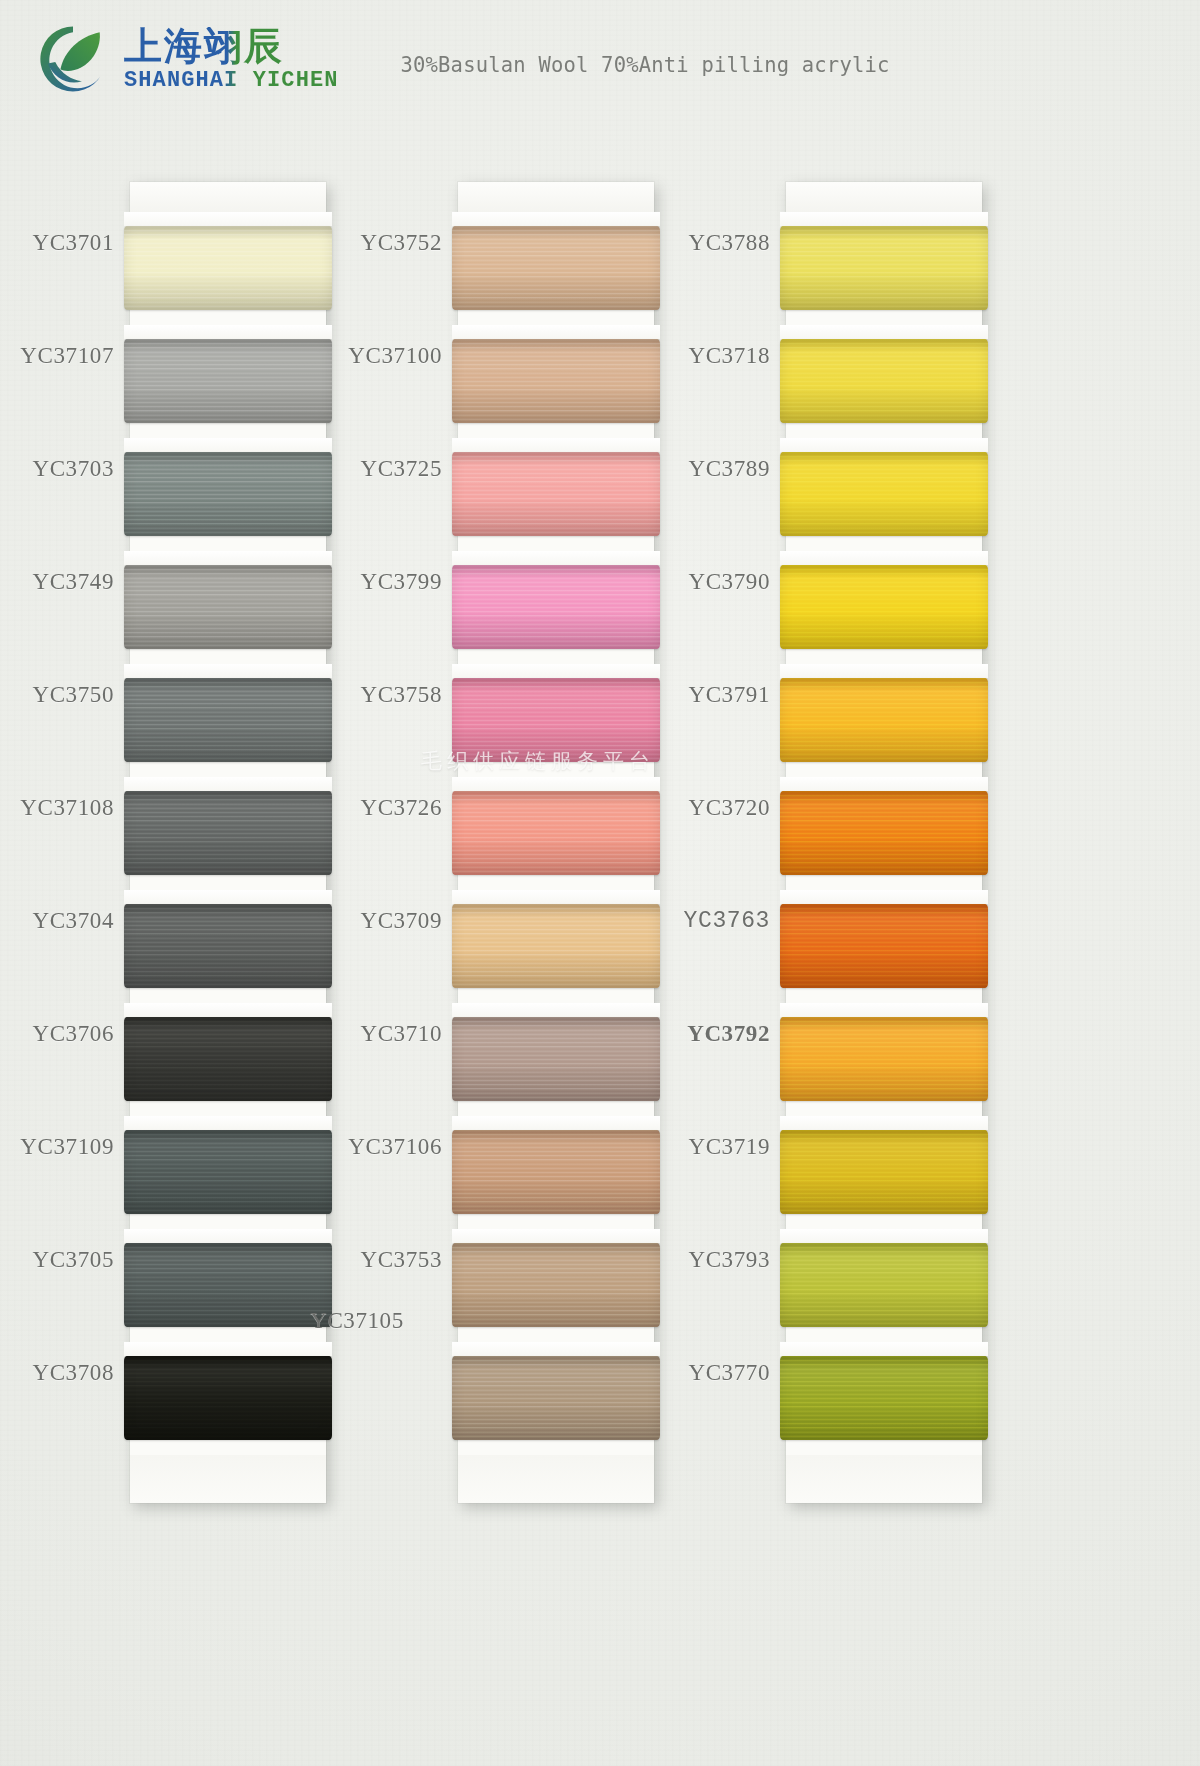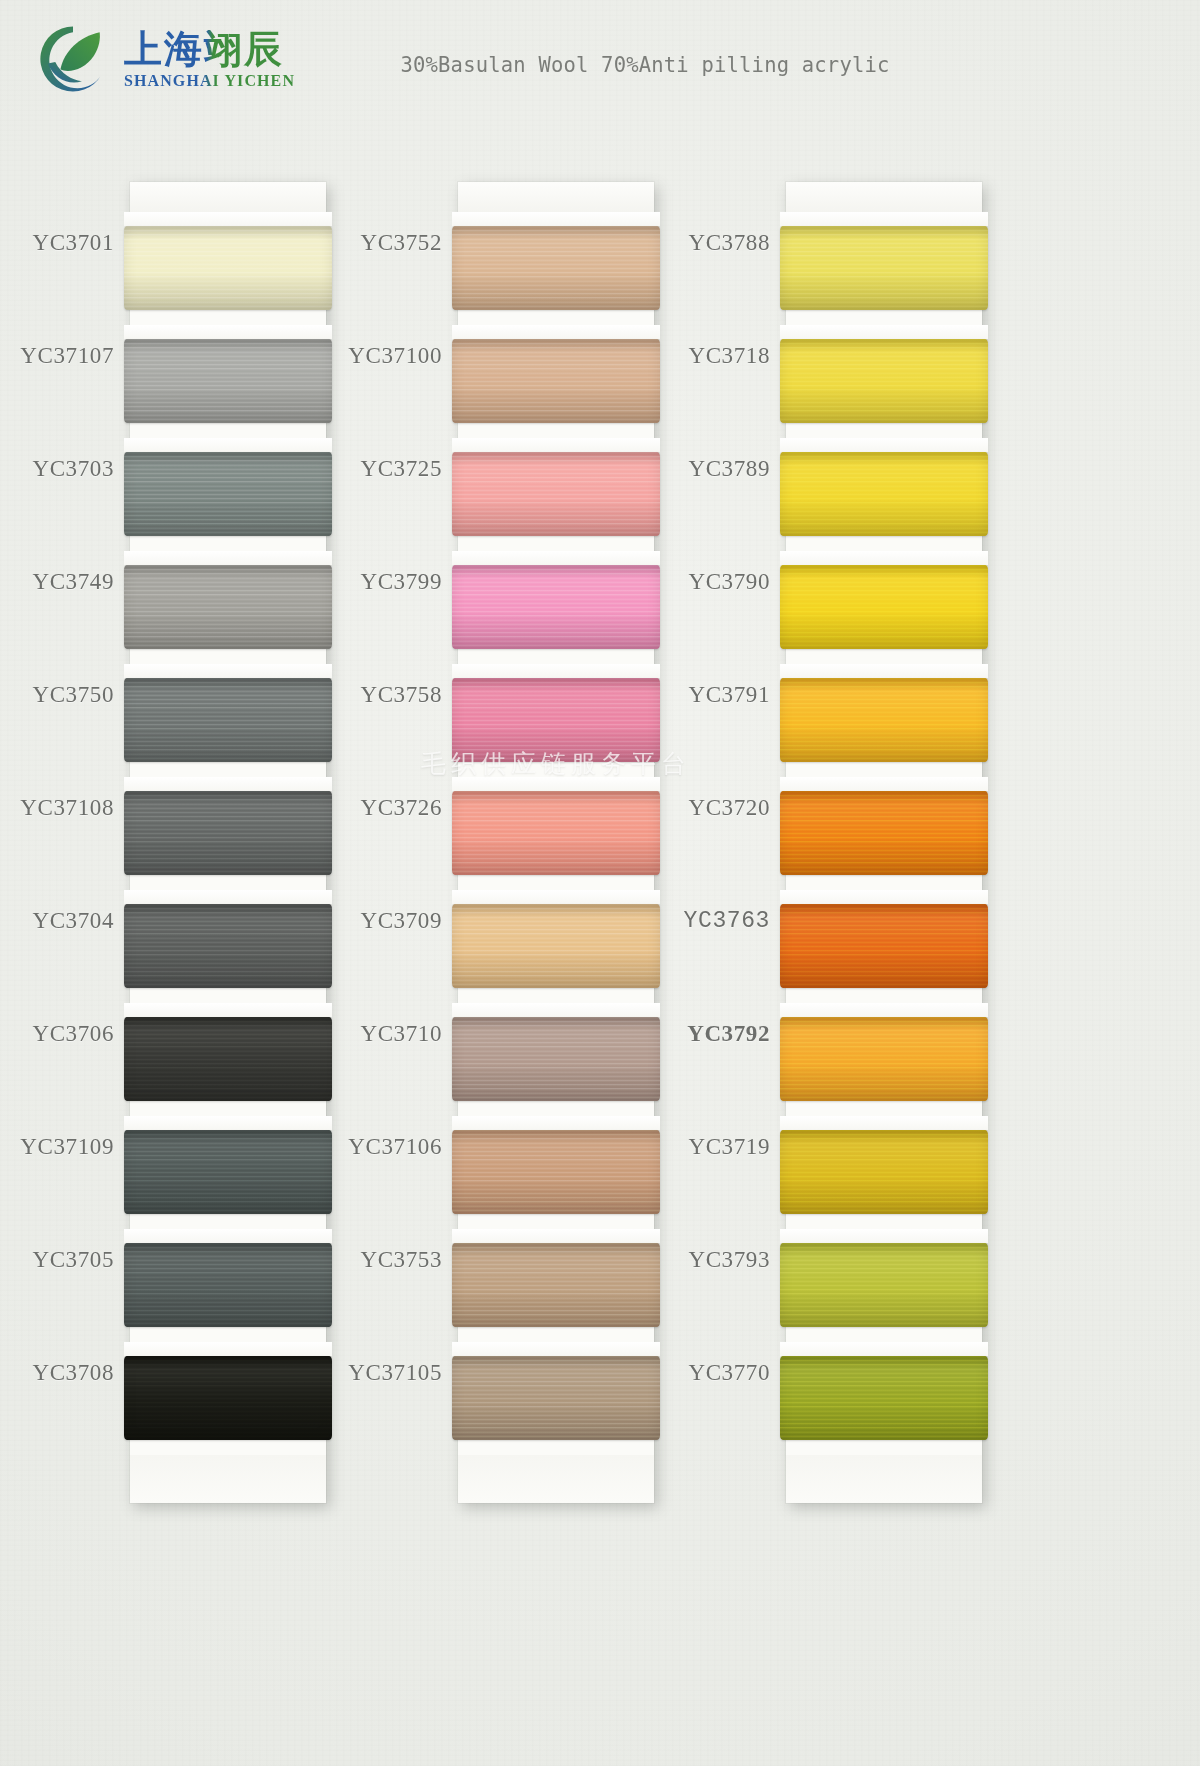--- a/index.html
+++ b/index.html
@@ -31,22 +31,22 @@
   .logo-mark{width:74px;height:74px;position:relative;flex:0 0 auto;}
   .logo-text{display:flex;flex-direction:column;line-height:1;}
   .logo-cn{
     font-family:"DejaVu Sans", sans-serif;
     font-size:38px;font-weight:700;letter-spacing:2px;
     background:linear-gradient(90deg,#2a5fa8 0%,#2a5fa8 48%,#3f8f3f 52%,#3f8f3f 100%);
     -webkit-background-clip:text;background-clip:text;color:transparent;
     white-space:nowrap;
   }
   .logo-en{
-    font-family:Liberation Serif, serif;
-    font-size:16px;font-weight:700;letter-spacing:1.1px;margin-top:5px;
+    font-family:Liberation Mono, monospace;
+    font-size:22px;font-weight:700;letter-spacing:1.1px;margin-top:5px;
     background:linear-gradient(90deg,#2a5fa8 0%,#2a5fa8 46%,#3f8f3f 54%,#3f8f3f 100%);
     -webkit-background-clip:text;background-clip:text;color:transparent;
     white-space:nowrap;
   }
   .title-block{position:absolute;left:0;top:44px;width:1200px;text-align:center;padding-left:90px;box-sizing:border-box;}
   .title-main{
     font-family:"Liberation Serif", serif;
     font-size:35px;font-weight:700;color:#595b58;letter-spacing:1px;
     text-shadow:0 1px 0 rgba(255,255,255,.55);
     white-space:nowrap;
@@ -116,21 +116,21 @@
     font-size:52px;font-weight:800;color:rgba(255,255,255,.78);
     letter-spacing:3px;line-height:1;display:flex;align-items:center;
     text-shadow:0 1px 3px rgba(120,120,115,.22);
   }
   .wm-num{
     font-family:"Liberation Sans", sans-serif;
     font-size:60px;font-weight:800;font-style:italic;margin-left:4px;letter-spacing:-2px;
   }
   .wm-sub{
     font-family:"DejaVu Sans", sans-serif;
-    font-size:25px;color:rgba(255,255,255,.72);letter-spacing:5px;margin-top:12px;margin-left:6px;
+    font-size:21px;color:rgba(255,255,255,.72);letter-spacing:5px;margin-top:12px;margin-left:6px;
     text-shadow:0 1px 2px rgba(120,120,115,.18);
   }
 </style>
 </head>
 <body>
 
 <div class="paper-bg"></div>
 <div class="paper-noise"></div>
 
 <div class="header">
@@ -284,21 +284,21 @@
     <div class="label" style="top: 80px;">YC3752</div>
     <div class="label" style="top: 193px;">YC37100</div>
     <div class="label" style="top: 306px;">YC3725</div>
     <div class="label" style="top: 419px;">YC3799</div>
     <div class="label" style="top: 532px;">YC3758</div>
     <div class="label" style="top: 645px;">YC3726</div>
     <div class="label" style="top: 758px;">YC3709</div>
     <div class="label" style="top: 871px;">YC3710</div>
     <div class="label" style="top: 984px;">YC37106</div>
     <div class="label" style="top: 1097px;">YC3753</div>
-    <div class="label" style="top: 1210px;">YC37105</div>
+    <div class="label" style="top: 1158px; text-align: center;">YC37105</div>
   </div>
 
   <div class="column col-3">
     <div class="strip">
       <div class="strip-top"></div>
       <div class="swatch-row">
           <div class="gap-paper"></div>
           <div class="yarn" style="background: rgb(235, 224, 94);"></div>
         </div>
       <div class="swatch-row">

